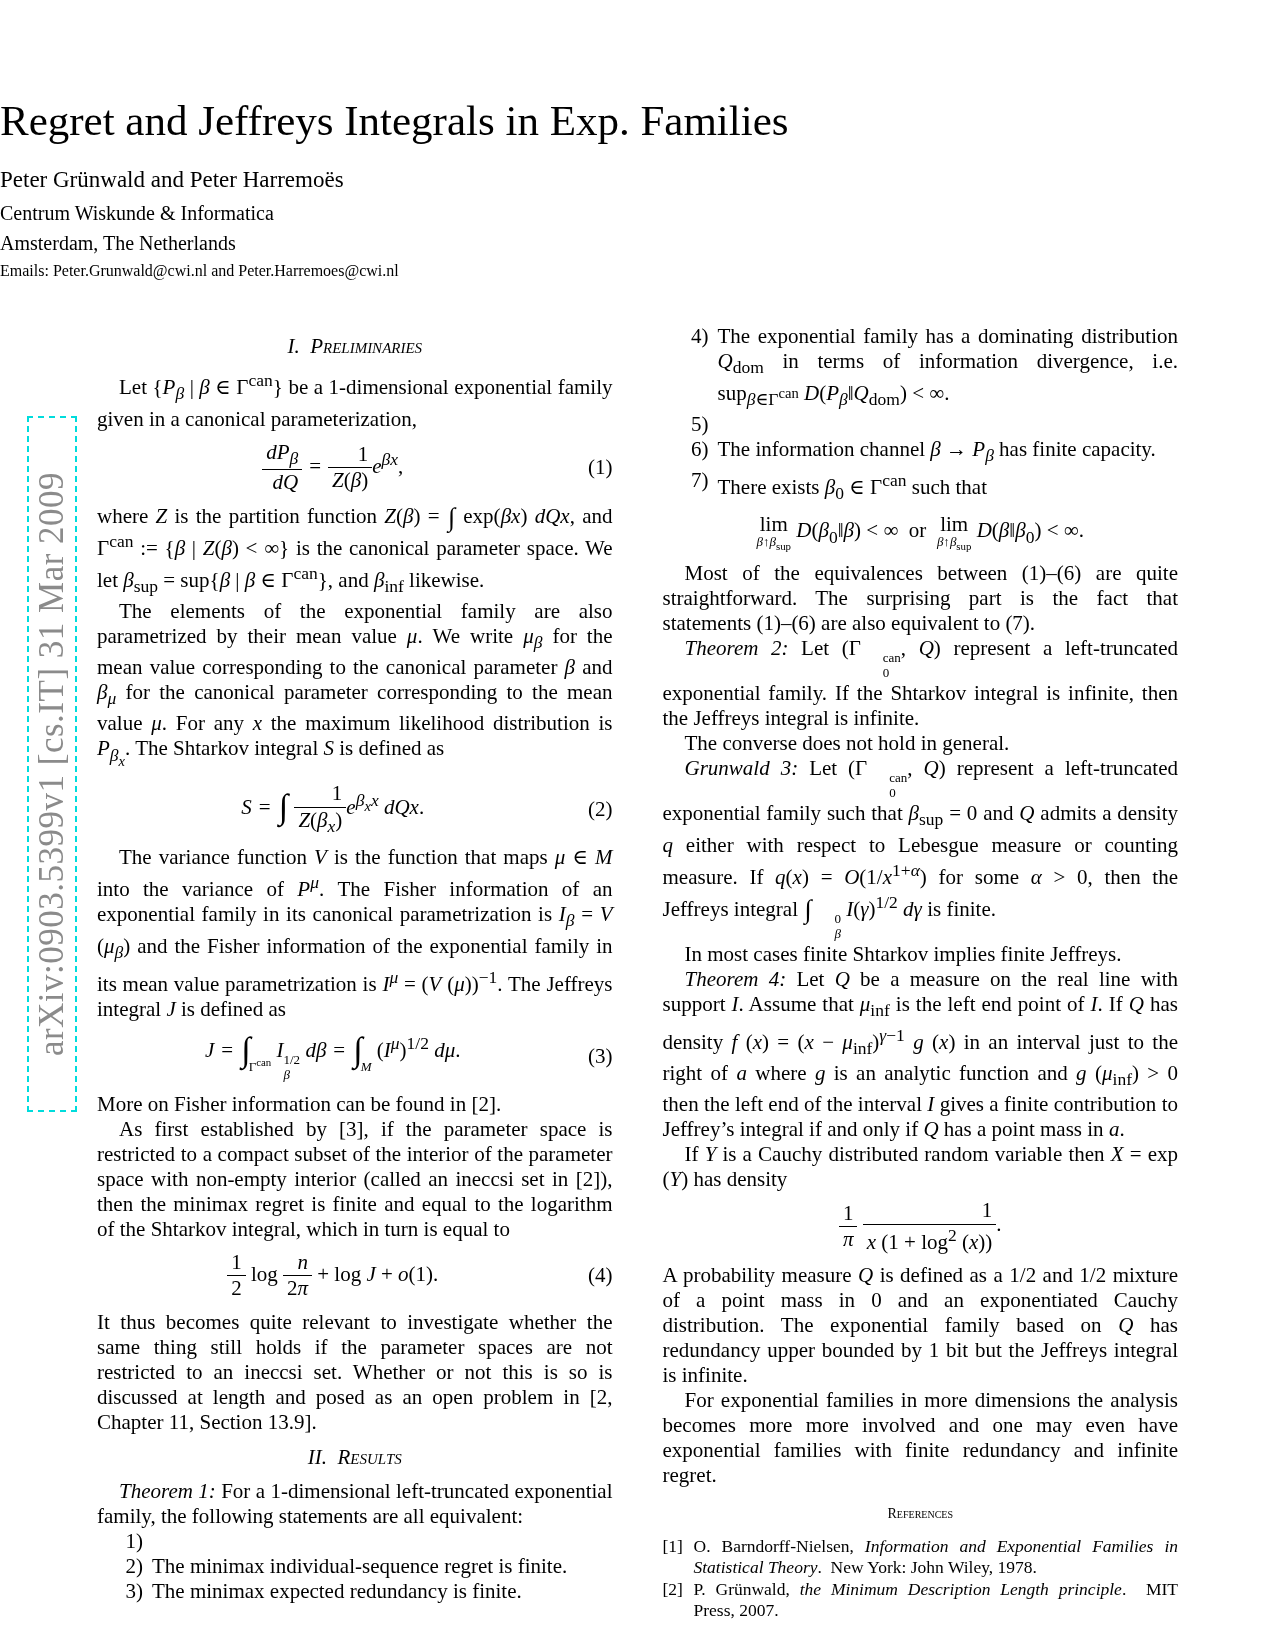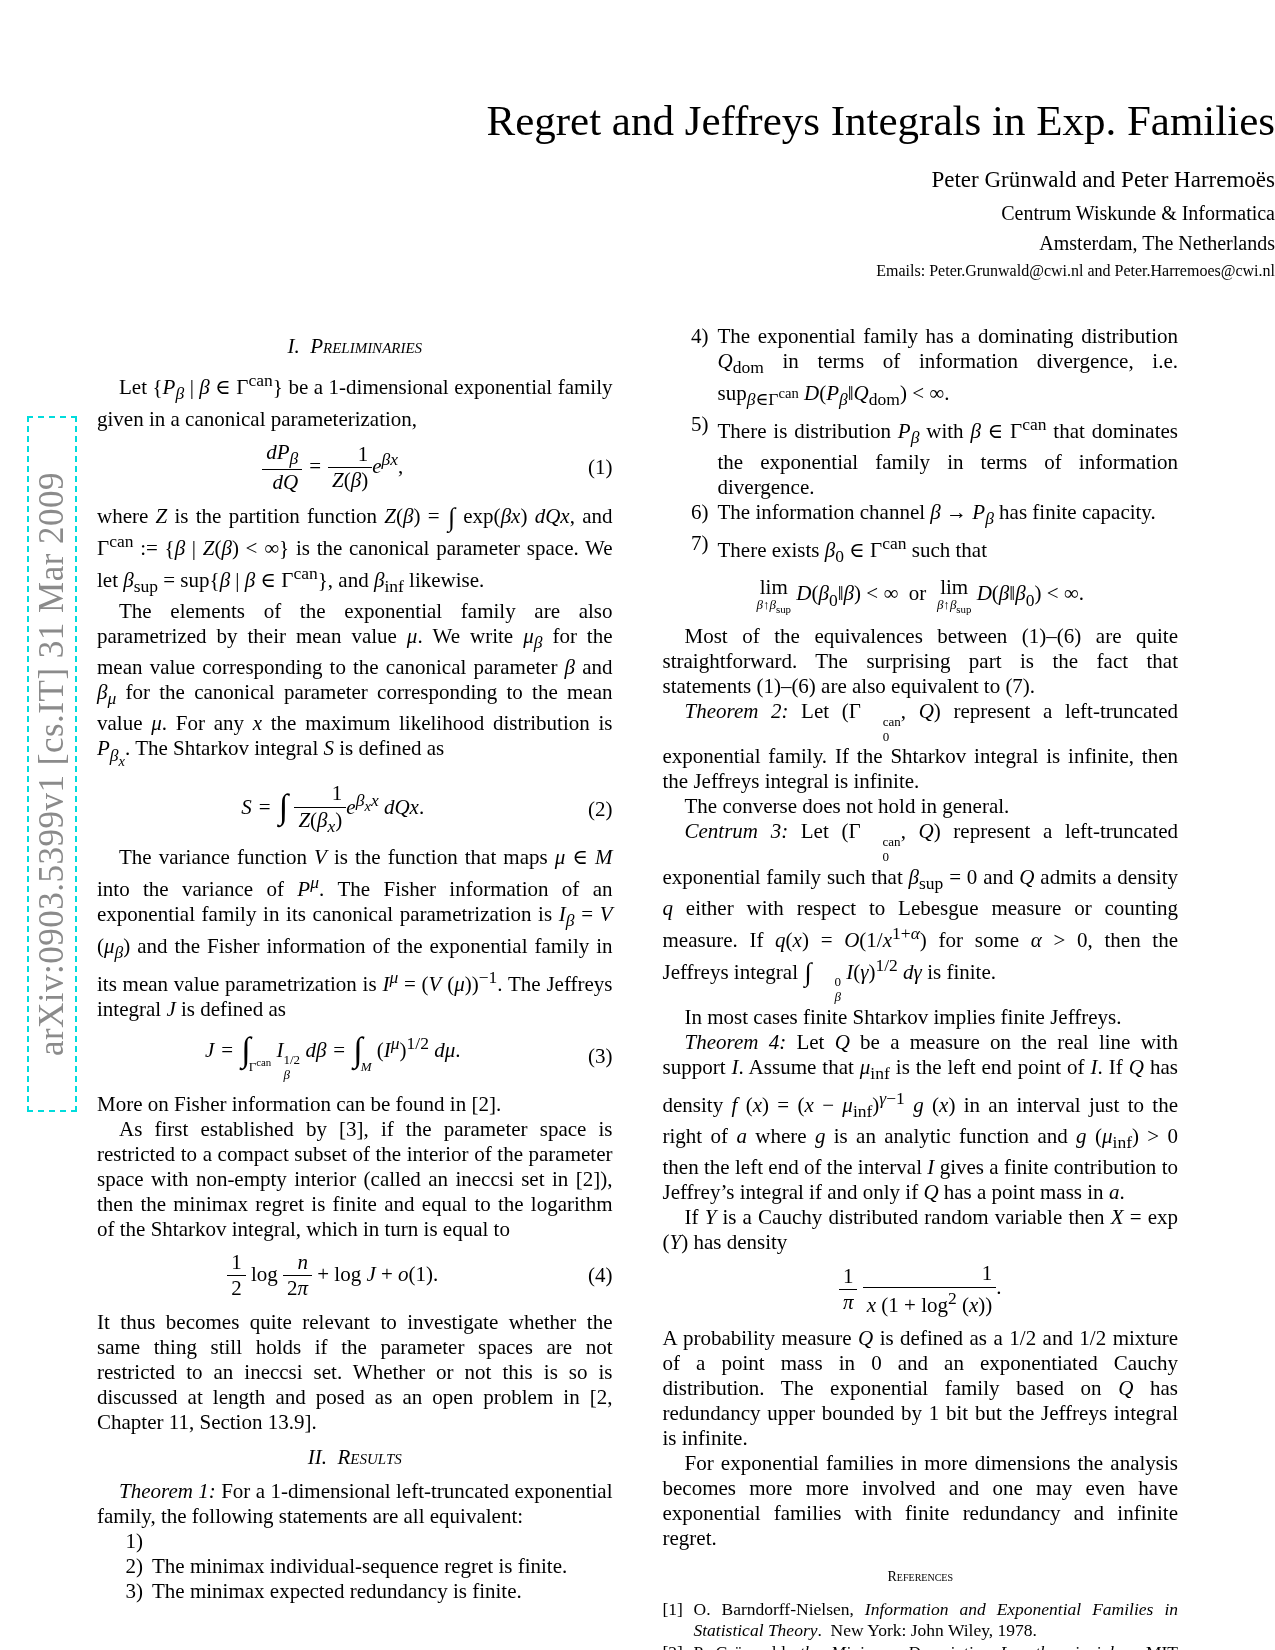--- a/index.html
+++ b/index.html
@@ -5,21 +5,21 @@
   html,body{margin:0;padding:0;background:#ffffff;}
   body{width:1275px;height:1650px;font-family:"Liberation Serif","DejaVu Serif",serif;color:#000;}
   .page{position:relative;width:1275px;height:1650px;overflow:hidden;background:#fff;}
 
   
   .wmbox{position:absolute;left:27px;top:416px;width:46px;height:692px;border:2px dashed #00dcdc;}
   .wmtext{position:absolute;left:50%;top:50%;transform:translate(-50%,-50%) rotate(-90deg);
           white-space:nowrap;font-size:35px;color:#8b8b8b;letter-spacing:0.5px;}
 
   
-  header{padding-top:96px;text-align:right;}
+  header{padding-top:96px;text-align:left;}
   .title{font-size:43px;font-weight:normal;margin:0;line-height:1.15;}
   .authors{margin-top:22px;font-size:23px;}
   .affil{margin-top:9px;font-size:20px;}
   .loc{margin-top:7px;font-size:20px;}
   .emails{margin-top:7px;font-size:16px;}
 
   
   .cols{display:flex;gap:50px;margin:44px 97px 0 97px;}
   .col{width:calc(50% - 25px);font-size:21px;line-height:25px;}
 
@@ -122,38 +122,37 @@
       </div>
     </div>
 
     <div class="col">
       <div class="li">
         <span class="lin">4)</span>
         <span class="lit">The exponential family has a dominating distribution <i>Q</i><sub>dom</sub> in terms of information divergence, i.e. sup<sub><i>β</i>∈Γ<sup>can</sup></sub> <i>D</i>(<i>P</i><sub><i>β</i></sub>‖<i>Q</i><sub>dom</sub>) &lt; ∞.</span>
       </div>
       <div class="li">
         <span class="lin">5)</span>
-        <span class="lit">There is distribution <i>P</i><sub><i>β</i></sub> with <i>β</i> ∈ Γ<sup>can</sup> that dominates the exponential family in terms of information divergence.</span>
       </div>
       <div class="li">
         <span class="lin">6)</span>
         <span class="lit">The information channel <i>β</i> → <i>P</i><sub><i>β</i></sub> has finite capacity.</span>
       </div>
       <div class="li">
         <span class="lin">7)</span>
         <span class="lit">There exists <i>β</i><sub>0</sub> ∈ Γ<sup>can</sup> such that</span>
       </div>
       <div class="ctr"><span class="lim"><span class="lt">lim</span><span class="lu"><i>β</i>↑<i>β</i><sub>sup</sub></span></span>&nbsp;<i>D</i>(<i>β</i><sub>0</sub>‖<i>β</i>) &lt; ∞&nbsp;&nbsp;or&nbsp;&nbsp;<span class="lim"><span class="lt">lim</span><span class="lu"><i>β</i>↑<i>β</i><sub>sup</sub></span></span>&nbsp;<i>D</i>(<i>β</i>‖<i>β</i><sub>0</sub>) &lt; ∞.</div>
       <p class="ind">Most of the equivalences between (1)–(6) are quite straightforward. The surprising part is the fact that statements (1)–(6) are also equivalent to (7).</p>
       <p class="ind"><i>Theorem 2:</i> Let (Γ<span class="ss">
             <span>can</span>
             <span>0</span>
           </span>, <i>Q</i>) represent a left-truncated exponential family. If the Shtarkov integral is infinite, then the Jeffreys integral is infinite.</p>
       <p class="ind">The converse does not hold in general.</p>
-      <p class="ind"><i>Centrum 3:</i> Let (Γ<span class="ss">
+      <p class="ind"><i>Grunwald 3:</i> Let (Γ<span class="ss">
             <span>can</span>
             <span>0</span>
           </span>, <i>Q</i>) represent a left-truncated exponential family such that <i>β</i><sub>sup</sub> = 0 and <i>Q</i> admits a density <i>q</i> either with respect to Lebesgue measure or counting measure. If <i>q</i>(<i>x</i>) = <i>O</i>(1/<i>x</i><sup>1+<i>α</i></sup>) for some <i>α</i> &gt; 0, then the Jeffreys integral <span class="int sm">∫</span><span class="ss">
             <span>0</span>
             <span><i>β</i></span>
           </span> <i>I</i>(<i>γ</i>)<sup>1/2</sup> <i>dγ</i> is finite.</p>
       <p class="ind">In most cases finite Shtarkov implies finite Jeffreys.</p>
       <p class="ind"><i>Theorem 4:</i> Let <i>Q</i> be a measure on the real line with support <i>I</i>. Assume that <i>μ</i><sub>inf</sub> is the left end point of <i>I</i>. If <i>Q</i> has density <i>f</i> (<i>x</i>) = (<i>x</i> − <i>μ</i><sub>inf</sub>)<sup><i>γ</i>−1</sup> <i>g</i> (<i>x</i>) in an interval just to the right of <i>a</i> where <i>g</i> is an analytic function and <i>g</i> (<i>μ</i><sub>inf</sub>) &gt; 0 then the left end of the interval <i>I</i> gives a finite contribution to Jeffrey’s integral if and only if <i>Q</i> has a point mass in <i>a</i>.</p>
       <p class="ind">If <i>Y</i> is a Cauchy distributed random variable then <i>X</i> = exp (<i>Y</i>) has density</p>
       <div class="ctr"><span class="fr"><span class="fn">1</span><span class="fd"><i>π</i></span></span> <span class="fr"><span class="fn">1</span><span class="fd"><i>x</i> (1 + log<sup>2</sup> (<i>x</i>))</span></span>.</div>

